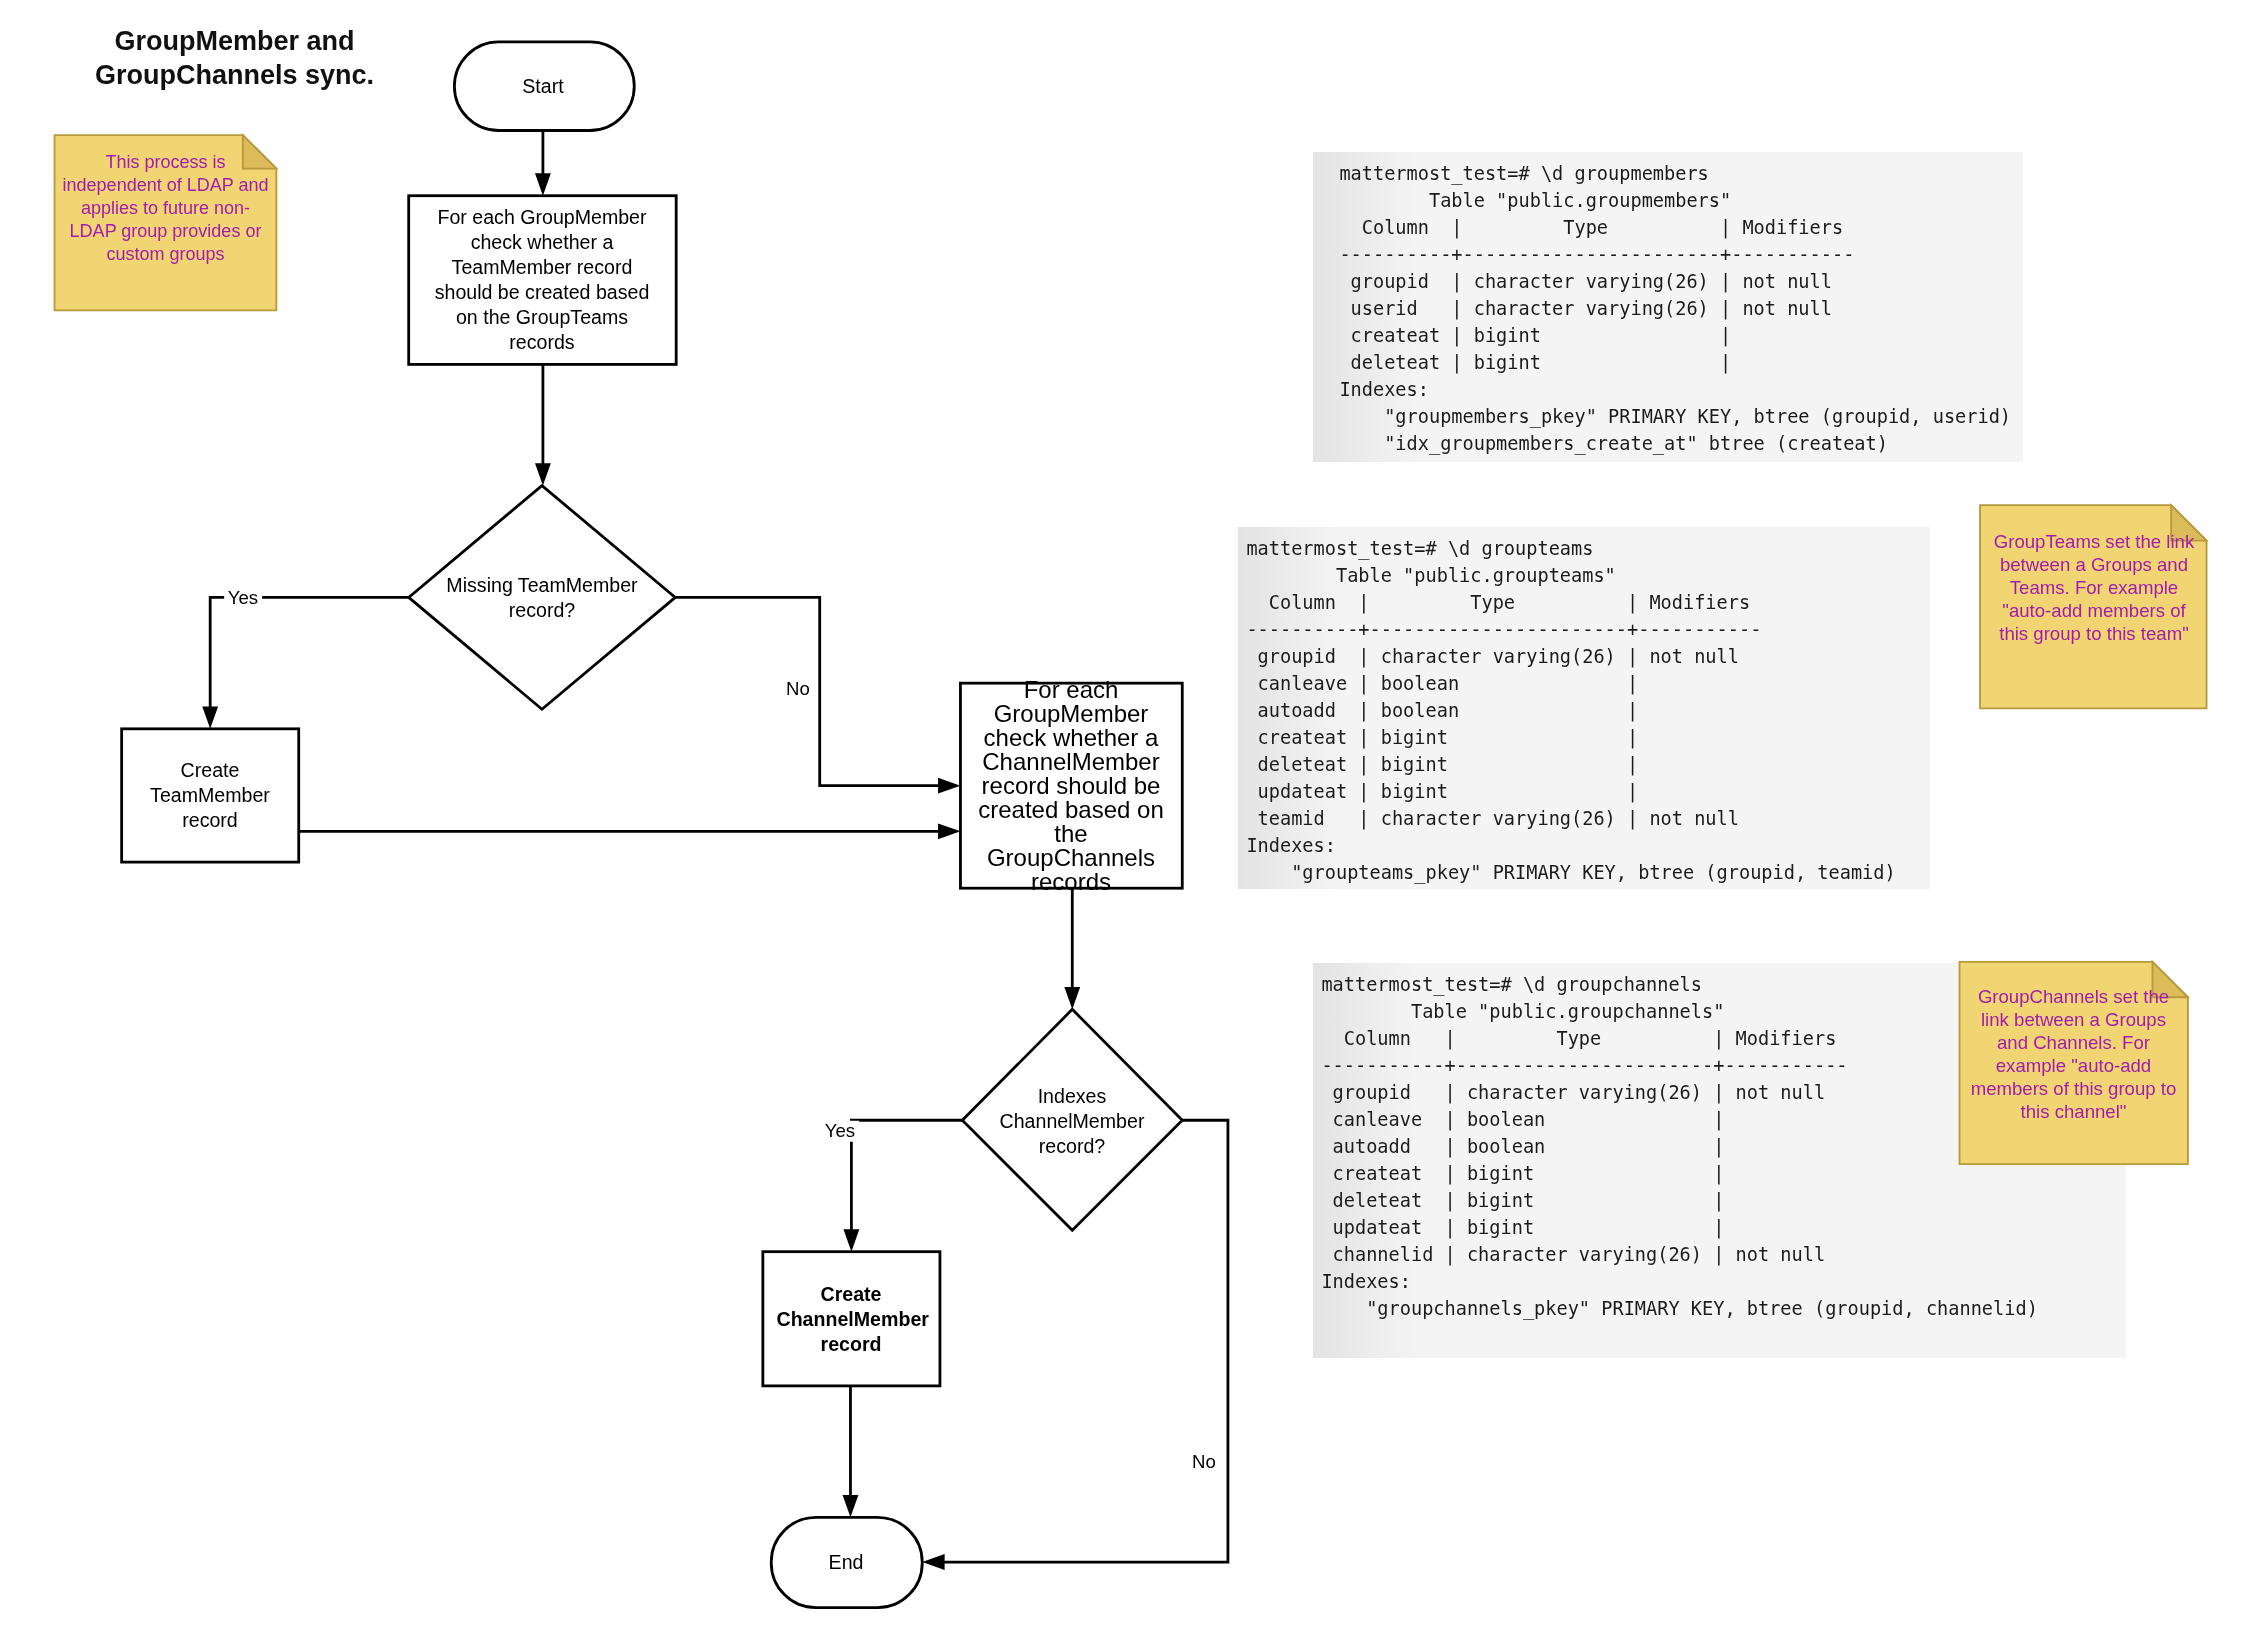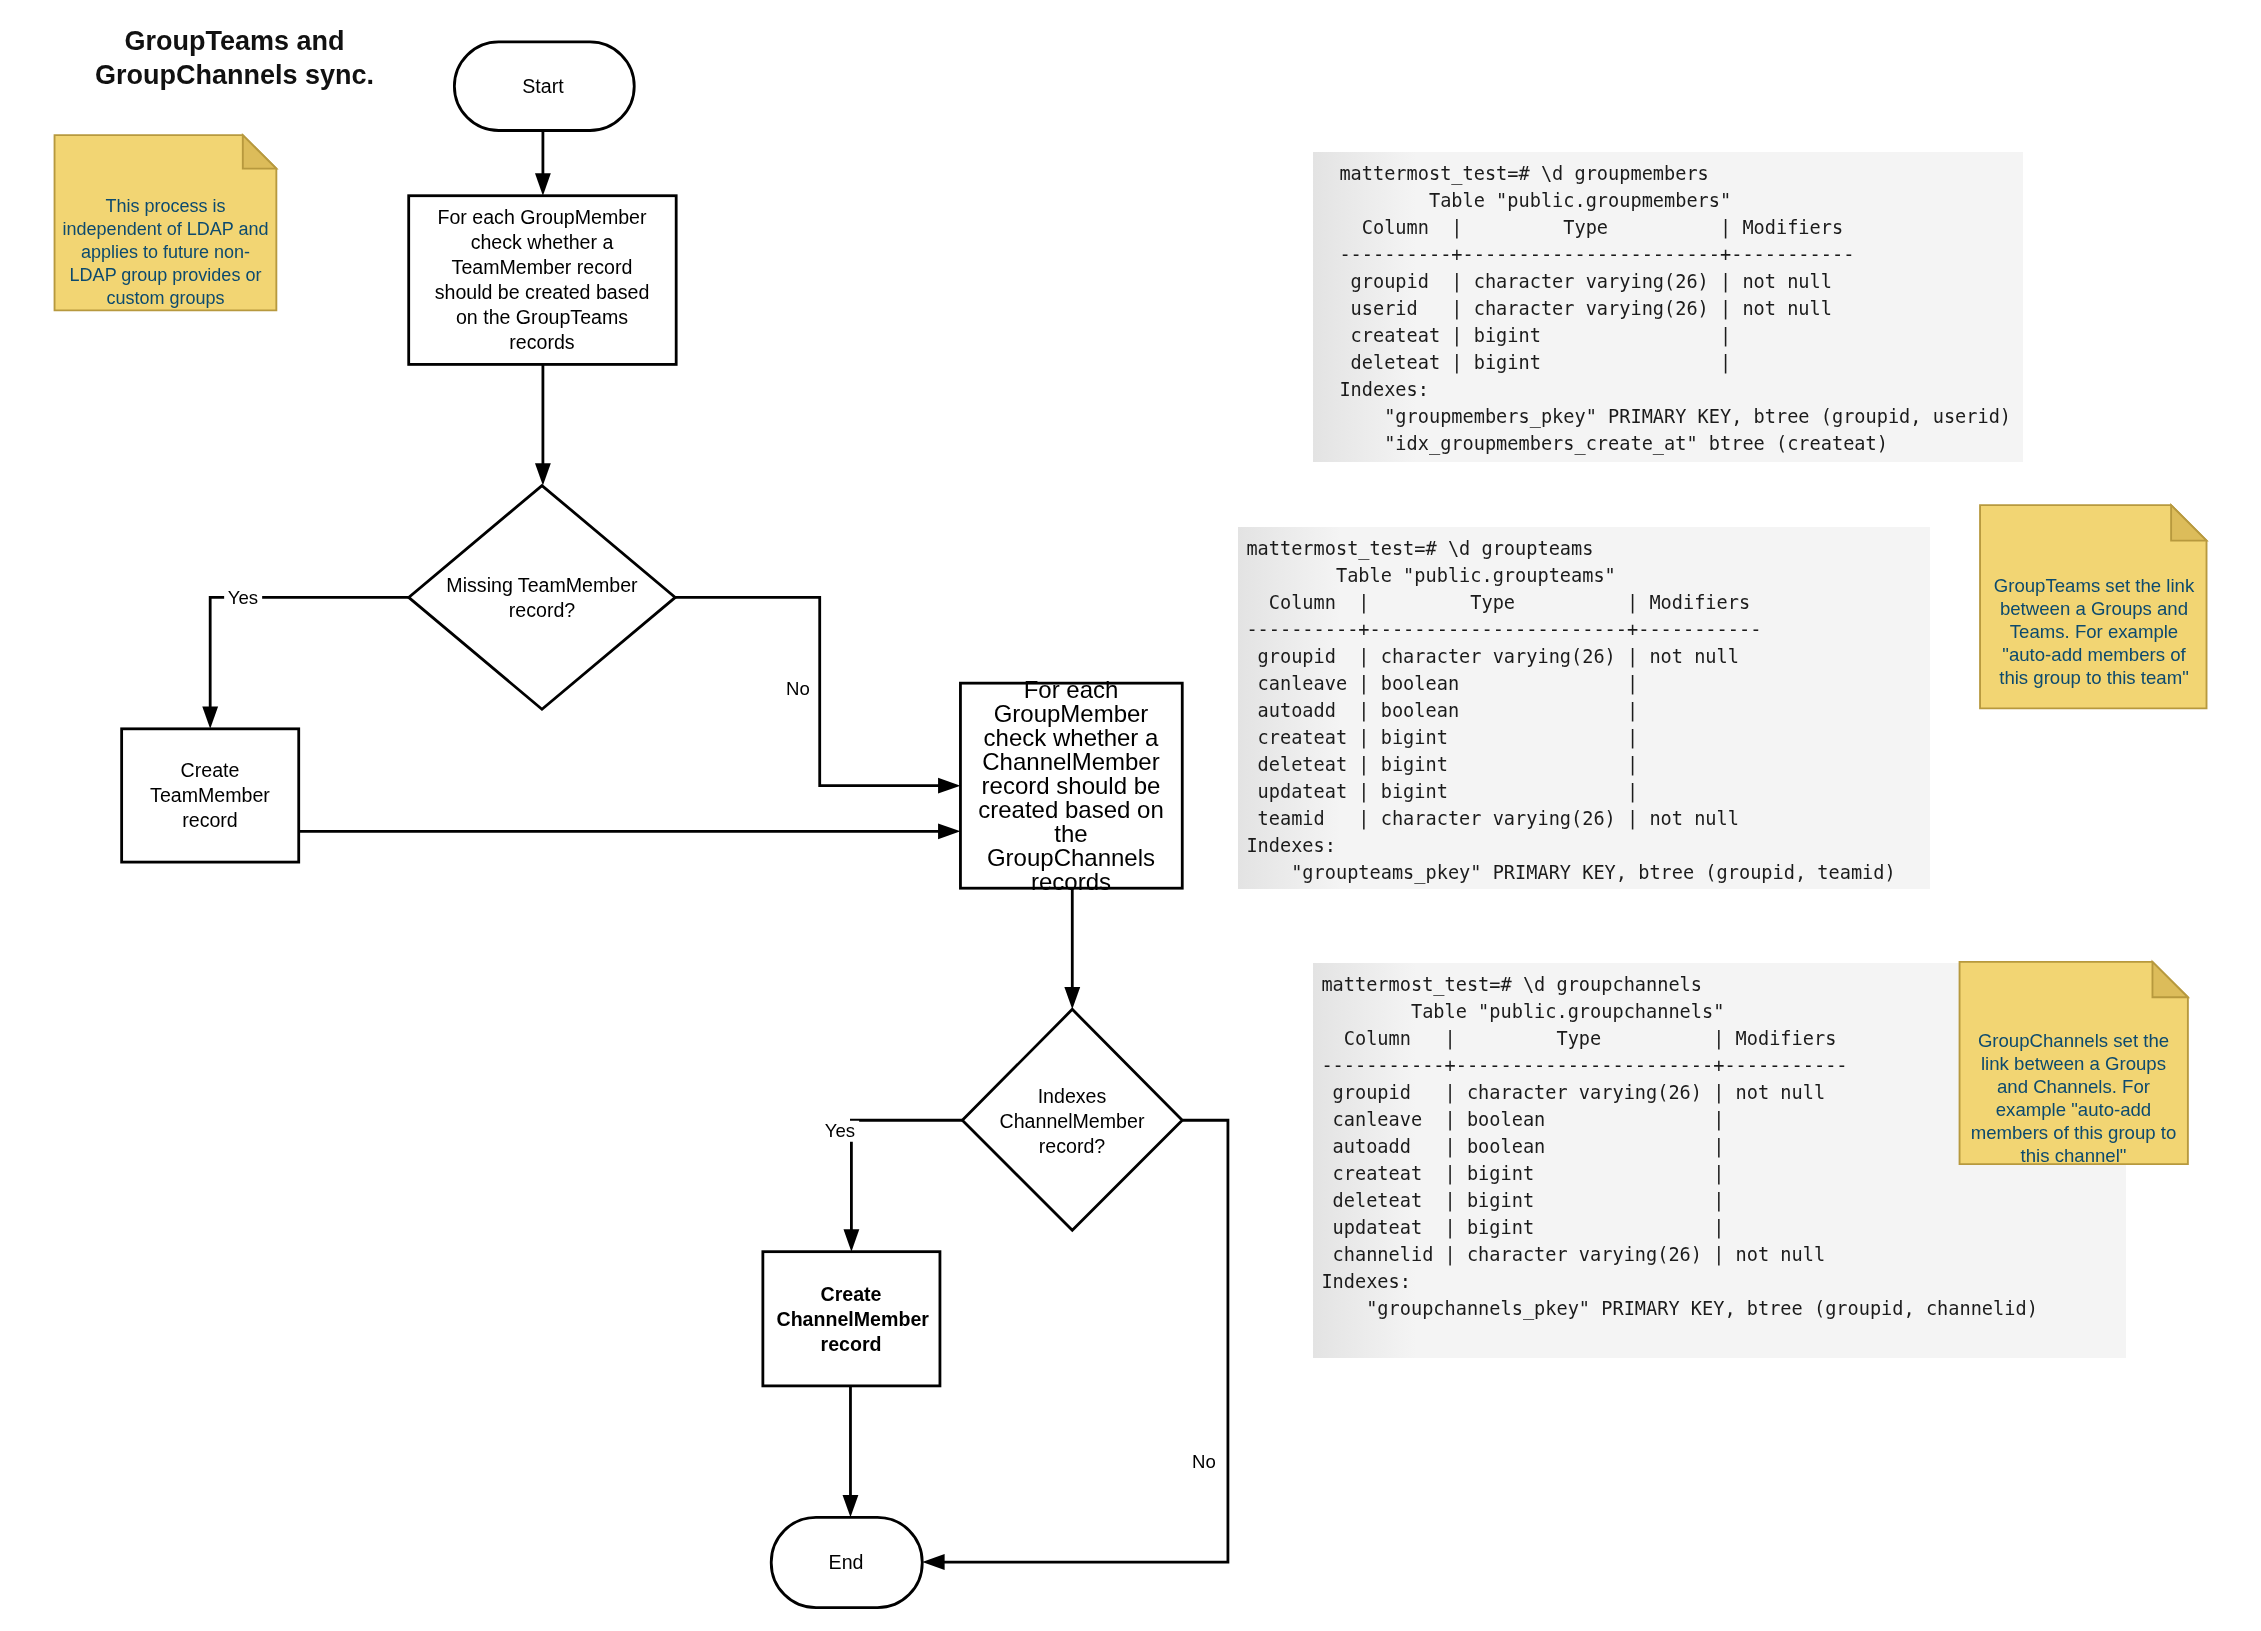--- a/index.html
+++ b/index.html
@@ -6,21 +6,21 @@
   body{width:2262px;height:1631px;position:relative;overflow:hidden;
        font-family:"Liberation Sans",sans-serif;color:#000;}
   #canvas{position:absolute;inset:0;}
   svg.layer{position:absolute;left:0;top:0;}
   .node-label{position:absolute;transform:translate(-50%,-50%);
       text-align:center;font-size:19.6px;line-height:25px;color:#000;}
   .edge-label{position:absolute;transform:translate(-50%,-50%);
       background:#ffffff;padding:0 3.7px;font-size:18.6px;line-height:20.5px;color:#000;}
   .page-title{position:absolute;left:89px;top:24px;width:291px;text-align:center;
       font-weight:bold;font-size:27px;line-height:34px;color:#111;}
-  .sticky-text{position:absolute;text-align:center;font-size:18.6px;line-height:23px;color:#0c4a6e;margin-top:44px;}
+  .sticky-text{position:absolute;text-align:center;font-size:18.6px;line-height:23px;color:#a21caf;}
   .terminal{position:absolute;background:linear-gradient(to right,#e3e3e3 0px,#f4f4f4 103px,#f4f4f4 100%);}
   .terminal pre{margin:0;padding:8.4px 0 0 8.4px;font-family:"DejaVu Sans Mono","Liberation Mono",monospace;
       font-size:18.6px;line-height:27px;color:#1b1b1b;white-space:pre;}
 </style>
 </head>
 <body>
 
 <div id="canvas">
 
   <div class="terminal" style="left:1313px;top:152px;width:692px;height:310px;padding-left:18px;">
@@ -110,21 +110,21 @@
       <polygon points="58,145 260,145 296,181 296,333 58,333" fill="#F2D573"></polygon>
       <polygon points="260,145 296,181 260,181" fill="#DCBC5A"></polygon>
       <polygon points="2124,542 2329,542 2367,580 2367,760 2124,760" fill="#F2D573"></polygon>
       <polygon points="2329,542 2367,580 2329,580" fill="#DCBC5A"></polygon>
       <polygon points="2102,1032 2309,1032 2347,1070 2347,1249 2102,1249" fill="#F2D573"></polygon>
       <polygon points="2309,1032 2347,1070 2309,1070" fill="#DCBC5A"></polygon>
     </g>
   </svg>
 
   <div class="page-title">
-    <div>GroupTeams and</div>
+    <div>GroupMember and</div>
     <div>GroupChannels sync.</div>
   </div>
 
   <div class="node-label" style="left:543px;top:86px;width:149px;">Start</div>
 
   <div class="node-label" style="left:542px;top:280px;width:235px;">For each GroupMember check whether a TeamMember record should be created based on the GroupTeams records</div>
 
   <div class="node-label" style="left:542px;top:598px;width:233px;">Missing TeamMember record?</div>
 
   <div class="node-label" style="left:210px;top:795px;width:149px;">Create TeamMember record</div>

